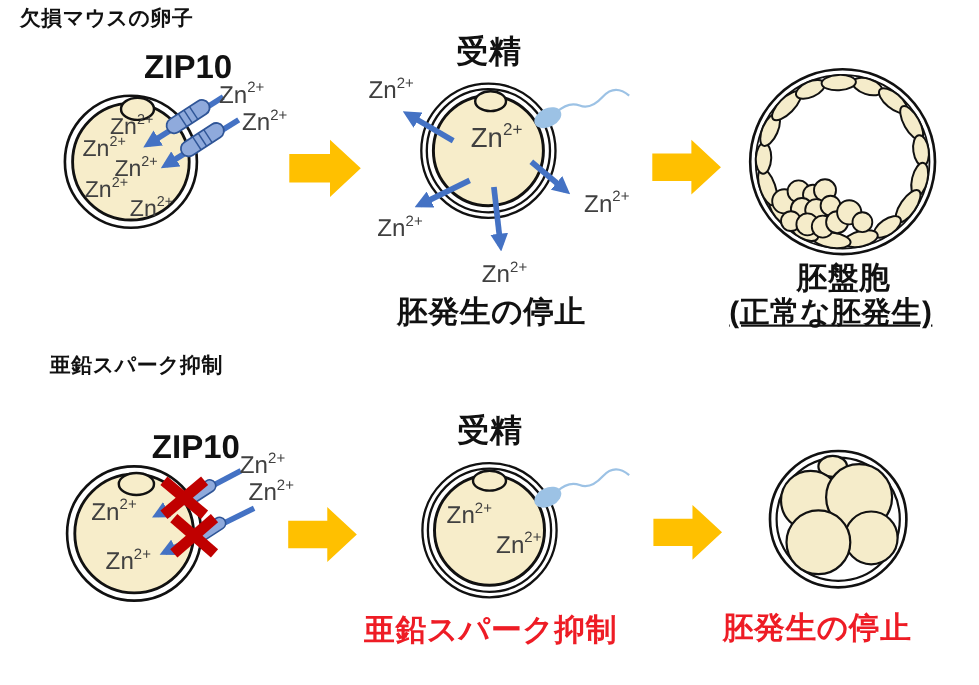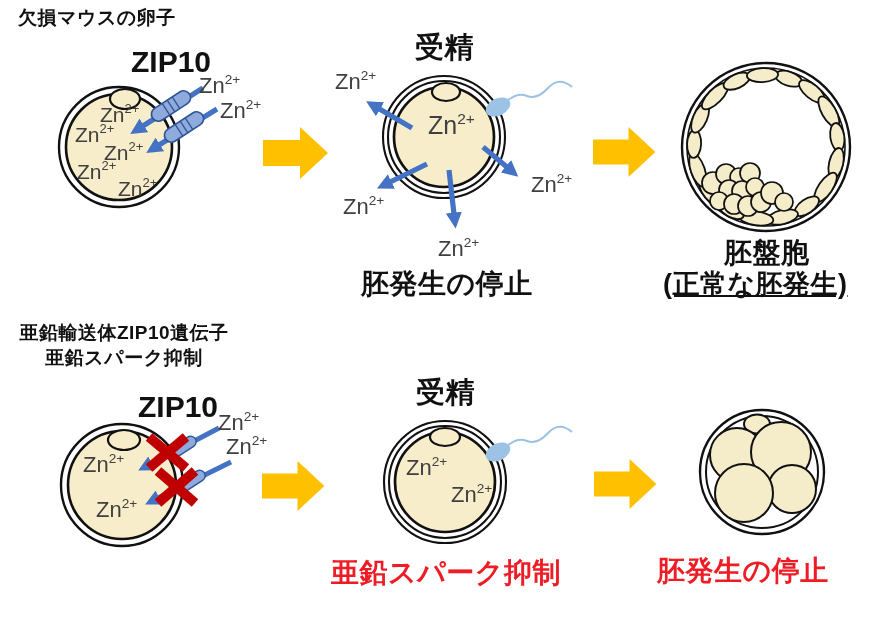--- a/index.html
+++ b/index.html
@@ -167,21 +167,20 @@
 
   <div class="lbl jp" style="left:415px;top:31px;font-size:29px;">受精</div>
 
   <div class="lbl jp" style="left:361px;top:268px;font-size:28px;">胚発生の停止</div>
 
   <div class="lbl jp" style="left:724px;top:237px;font-size:28px;">胚盤胞</div>
 
   <div class="lbl jp" style="left:663px;top:269px;font-size:27px;text-decoration:underline;">(正常な胚発生)</div>
 
   <div class="heading-block">
-    <div>亜鉛輸送体ZIP10遺伝子</div>
     <div>亜鉛スパーク抑制</div>
   </div>
 
   <div class="lbl latin" style="left:138px;top:390px;font-size:30px;">ZIP10</div>
 
   <div class="lbl jp" style="left:416px;top:376px;font-size:29px;">受精</div>
 
   <div class="lbl jp red" style="left:331px;top:557px;font-size:28px;">亜鉛スパーク抑制</div>
 
   <div class="lbl jp red" style="left:657px;top:555px;font-size:28px;">胚発生の停止</div>

